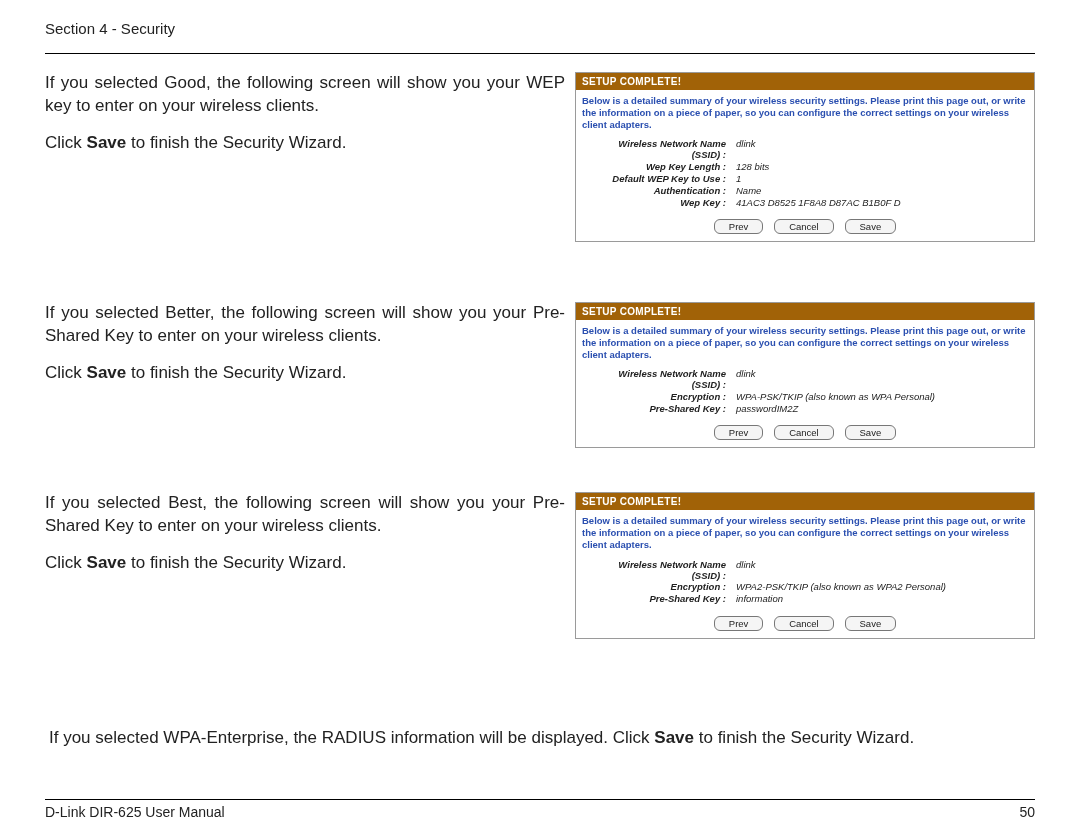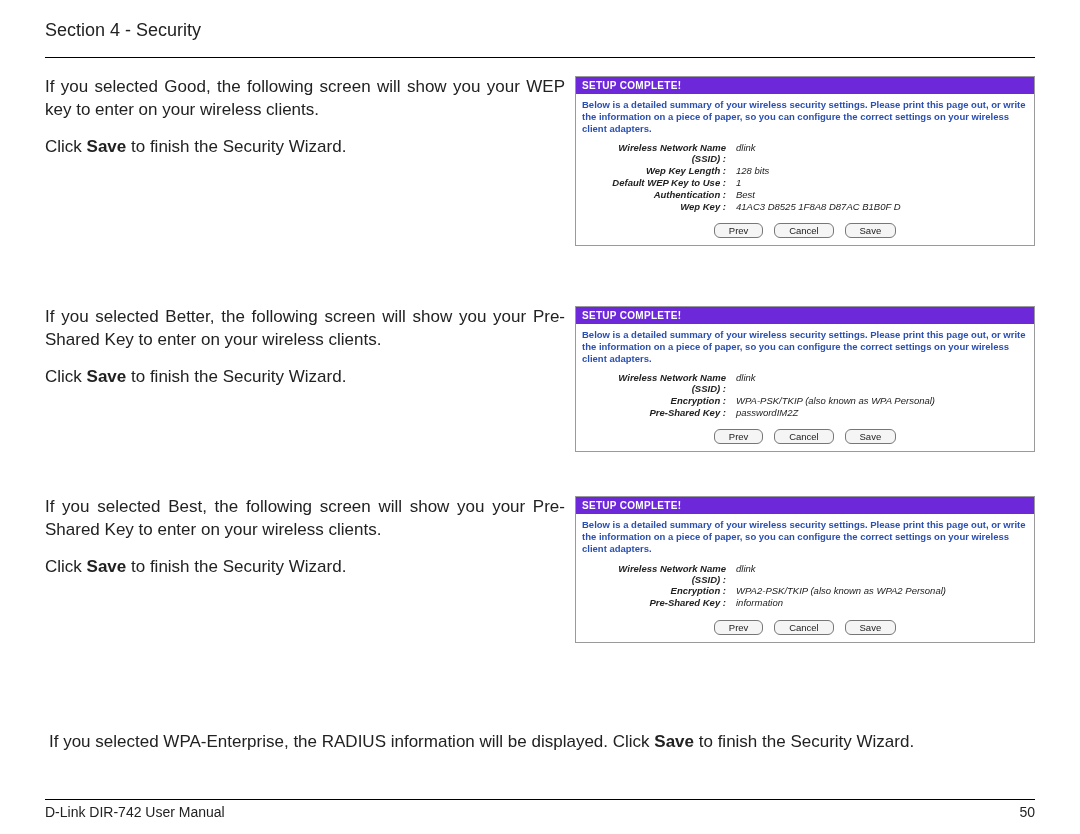--- a/index.html
+++ b/index.html
@@ -8,33 +8,33 @@
     color: #222;
     background: #fff;
     width: 1080px;
     height: 834px;
     box-sizing: border-box;
     padding: 20px 45px 12px 45px;
     position: relative;
   }
   .hdr-line  { border-top: 1px solid #000; margin-top: 4px; }
   .ftr-line  { border-top: 1px solid #000; margin-bottom: 4px; }
-  .section-hdr { font-size: 18px; margin-bottom: 16px; }
+  .section-hdr { font-size: 15px; margin-bottom: 16px; }
   .footer { position:absolute; bottom:14px; left:45px; right:45px; font-size:14px; }
   .footer .left  { float:left; }
   .footer .right { float:right; }
   
   .instr p { font-size:17px; line-height:1.35; margin:0 0 14px 0; text-align:justify; }
   .instr b { font-weight:bold; }
   .row { display:flex; align-items:flex-start; gap:10px; }
   .row .instr { flex: 0 0 520px; }
   .row .panel { flex:1; }
   
   .panel-box { border:1px solid #9a9a9a; font-size:10px; background:#fff; }
-  .panel-title { background:#6d28d9; color:#fff; font-weight:bold; padding:3px 6px; font-size:10px; letter-spacing:0.3px;}
+  .panel-title { background:#a16207; color:#fff; font-weight:bold; padding:3px 6px; font-size:10px; letter-spacing:0.3px;}
   .panel-desc { color:#2a4fb0; font-weight:bold; padding:5px 6px 6px 6px; line-height:1.25; font-size:9.5px;}
   .panel-grid { padding:2px 0 6px 0; }
   .kv { display:flex; padding:0.5px 0; font-size:9.5px;font-style:italic;}
   .kv .k { width:150px; text-align:right; font-weight:bold; padding-right:6px; line-height:1.15;}
   .kv .v { flex:1; text-align:left; padding-left:4px; line-height:1.15;}
   .btnrow { text-align:center; padding:4px 0 7px 0;}
   .btn { display:inline-block; border:1px solid #777; background:#f5f5f5; font-size:9.5px; padding:1px 14px; margin:0 4px; border-radius:6px; cursor:pointer;}
   .gap1 { height:22px; }
   .gap2 { height:60px; }
   .wpa-line p{ font-size:17px; margin:4px; }
@@ -67,21 +67,21 @@
         <div class="kv">
             <div class="k">Wep Key Length :</div>
             <div class="v">128 bits</div>
           </div>
         <div class="kv">
             <div class="k">Default WEP Key to Use :</div>
             <div class="v">1</div>
           </div>
         <div class="kv">
             <div class="k">Authentication :</div>
-            <div class="v">Best</div>
+            <div class="v">Name</div>
           </div>
         <div class="kv">
             <div class="k">Wep Key :</div>
             <div class="v">41AC3 D8525 1F8A8 D87AC B1B0F D</div>
           </div>
       </div>
       <div class="btnrow">
         <span class="btn">Prev</span>
         <span class="btn">Cancel</span>
         <span class="btn">Save</span>
@@ -168,15 +168,15 @@
 <div style="height:85px"></div>
 
 <div class="wpa-line">
   <p>
     <span>If you selected WPA-Enterprise, the RADIUS information will be displayed. Click </span><b>Save</b><span> to finish the Security Wizard.</span>
   </p>
 </div>
 
 <div class="footer">
   <div class="ftr-line"></div>
-  <span class="left">D-Link DIR-742 User Manual</span>
+  <span class="left">D-Link DIR-625 User Manual</span>
   <span class="right">50</span>
 </div>
 
 </body></html>

